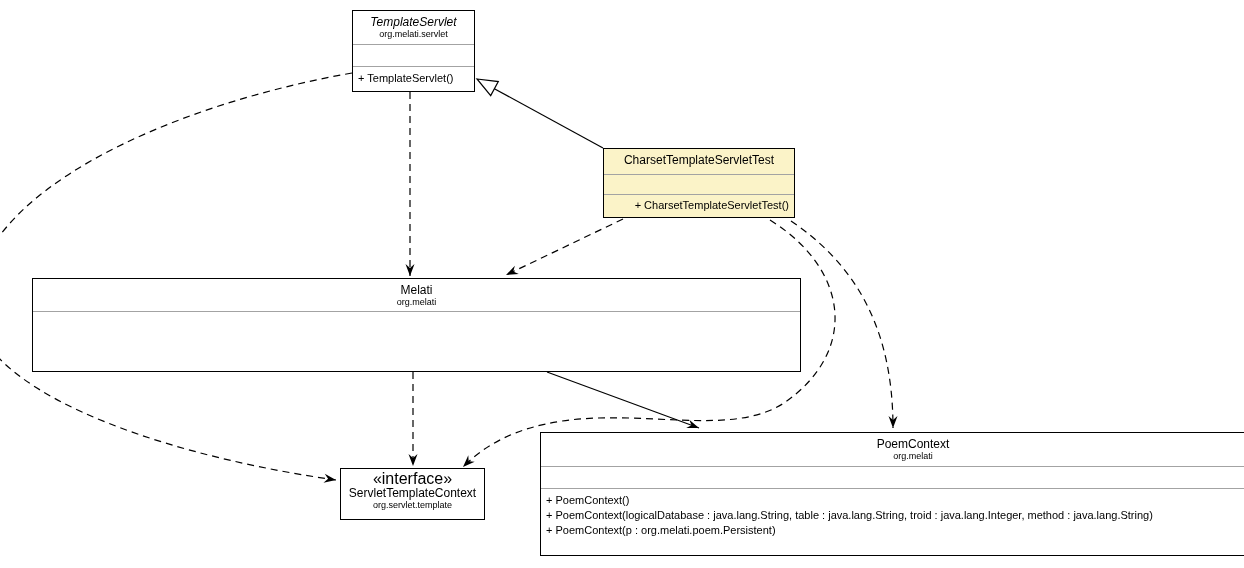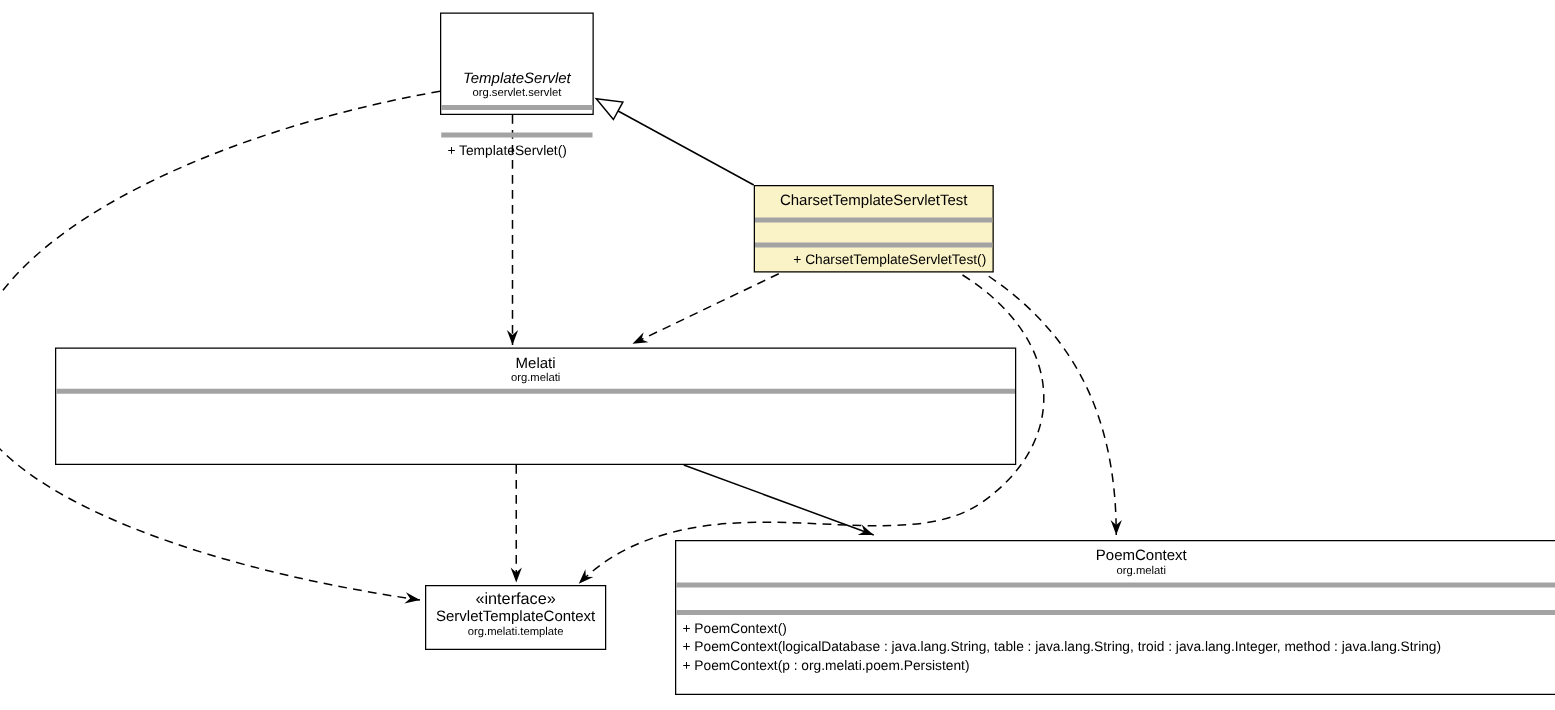--- a/index.html
+++ b/index.html
@@ -7,26 +7,26 @@
     position:relative;width:1244px;height:568px;overflow:hidden;
     font-family:"Liberation Sans", sans-serif;color:#000;
   }
   #edges{position:absolute;left:0;top:0;width:1244px;height:568px;z-index:1;}
   .uml-class{
     position:absolute;z-index:2;border:1px solid #000;background:#fff;
     box-sizing:border-box;
   }
   .uml-class.accent{background:var(--accent,#fbf3c8);}
   .compartment{box-sizing:border-box;overflow:hidden;}
-  .compartment + .compartment{border-top:4px solid #a3a3a3;}
+  .compartment + .compartment{border-top:1px solid #a3a3a3;}
   .title-comp{text-align:center;padding-top:4px;}
   .cls-name{font-size:12px;line-height:14px;white-space:nowrap;}
   .cls-name.abstract{font-style:italic;}
   .pkg{font-size:9px;line-height:11px;white-space:nowrap;}
-  .stereotype{font-size:13px;line-height:14px;}
+  .stereotype{font-size:16px;line-height:14px;}
   .ops-comp{padding:4px 5px 0 5px;}
   .op{font-size:11px;line-height:15px;white-space:nowrap;}
   .iface-comp{text-align:center;padding-top:3px;}
 </style>
 </head>
 <body>
 
 <svg id="edges" viewBox="0 0 1244 568" xmlns="http://www.w3.org/2000/svg">
   <defs>
     <marker id="dep" markerUnits="userSpaceOnUse" markerWidth="14" markerHeight="12" refX="12.5" refY="5" orient="auto">
@@ -46,53 +46,53 @@
 
   <path d="M352,73 C170,105 -26,192 -26,306 C-26,384 140,452 336,480" fill="none" stroke="#000" stroke-width="1.2" stroke-dasharray="7,5" marker-end="url(#dep)"></path>
 
   <path d="M547,372 L699,428" fill="none" stroke="#000" stroke-width="1.2" marker-end="url(#dep)"></path>
 
   <line x1="603" y1="148" x2="493" y2="88" stroke="#000" stroke-width="1.2"></line>
   <polygon points="477,79 498.3,81.6 490.7,95.6" fill="#fff" stroke="#000" stroke-width="1.2"></polygon>
 </svg>
 
 <div class="uml-class" style="left:352px;top:10px;width:123px;height:82px;">
-  <div class="compartment title-comp" style="height:33px;margin-top:40px;">
+  <div class="compartment title-comp" style="height:33px;">
     <div class="cls-name abstract">TemplateServlet</div>
-    <div class="pkg">org.servlet.servlet</div>
+    <div class="pkg">org.melati.servlet</div>
   </div>
   <div class="compartment" style="height:22px;"></div>
   <div class="compartment ops-comp" style="height:27px;">
     <div class="op">+ TemplateServlet()</div>
   </div>
 </div>
 
 <div class="uml-class accent" style="left:603px;top:148px;width:192px;height:70px;--accent:#fbf3c8;">
   <div class="compartment title-comp" style="height:25px;">
     <div class="cls-name">CharsetTemplateServletTest</div>
   </div>
   <div class="compartment" style="height:20px;"></div>
   <div class="compartment ops-comp" style="height:25px;padding-top:3px;text-align:right;">
     <div class="op">+ CharsetTemplateServletTest()</div>
   </div>
 </div>
 
-<div class="uml-class" style="left:44px;top:278px;width:769px;height:94px;">
+<div class="uml-class" style="left:32px;top:278px;width:769px;height:94px;">
   <div class="compartment title-comp" style="height:32px;">
     <div class="cls-name">Melati</div>
     <div class="pkg">org.melati</div>
   </div>
   <div class="compartment" style="height:21px;"></div>
 </div>
 
 <div class="uml-class" style="left:340px;top:468px;width:145px;height:52px;">
   <div class="compartment iface-comp" style="height:52px;">
     <div class="stereotype">«interface»</div>
     <div class="cls-name">ServletTemplateContext</div>
-    <div class="pkg">org.melati.template</div>
+    <div class="pkg">org.servlet.template</div>
   </div>
 </div>
 
 <div class="uml-class" style="left:540px;top:432px;width:746px;height:124px;">
   <div class="compartment title-comp" style="height:33px;">
     <div class="cls-name">PoemContext</div>
     <div class="pkg">org.melati</div>
   </div>
   <div class="compartment" style="height:22px;"></div>
   <div class="compartment ops-comp" style="height:69px;">

